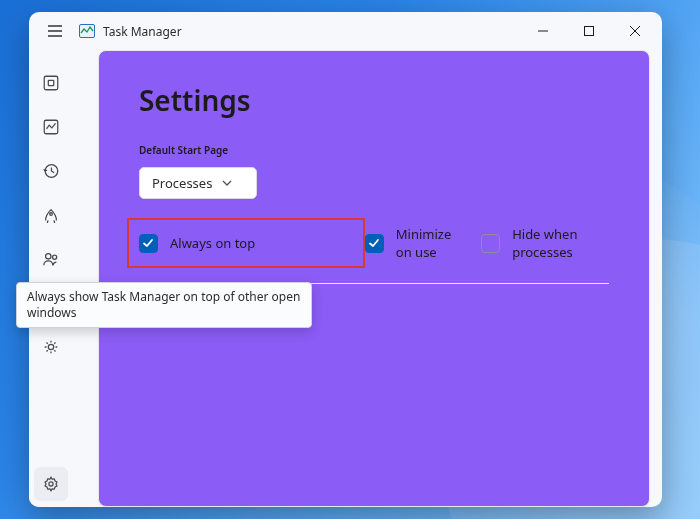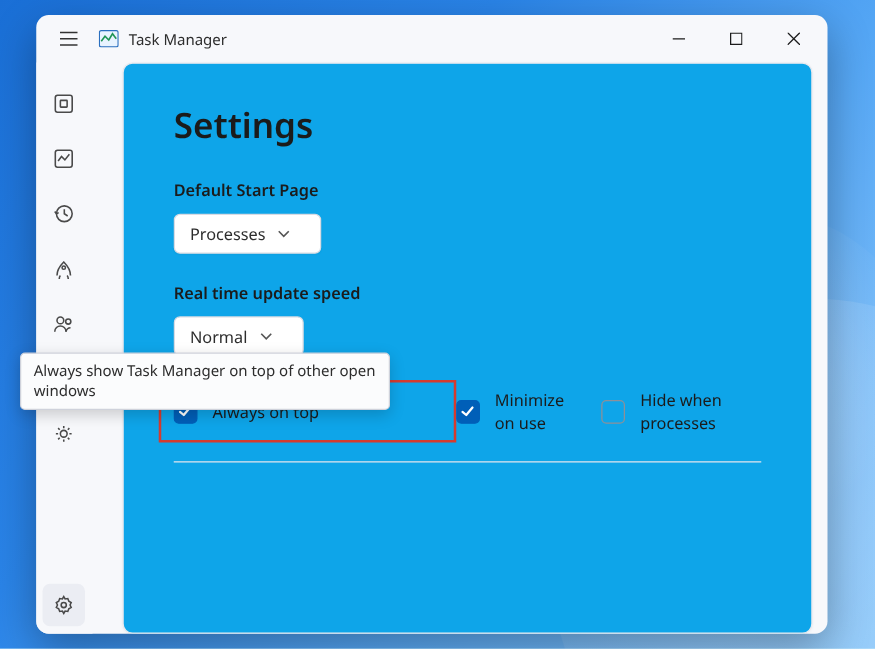--- a/index.html
+++ b/index.html
@@ -19,23 +19,23 @@
   .win-btn { width: 46px; height: 38px; display: flex; align-items: center; justify-content: center; cursor: pointer; }
   .win-btn svg { width: 10px; height: 10px; }
   .body { flex: 1; display: flex; min-height: 0; }
   .rail { width: 46px; background: #f7f8fb; display: flex; flex-direction: column; align-items: center; gap: 10px; padding-top: 16px; position: relative; }
   .rail .spacer { flex: 1; }
   .rail-item { width: 34px; height: 34px; border-radius: 6px; display: flex; align-items: center; justify-content: center; cursor: pointer; color: #4a4a4a; }
   .rail-item.selected { background: #ebedf3; }
   .rail-item svg { width: 18px; height: 18px; }
   .rail-item.settings { margin-bottom: 6px; }
   .content-wrap { flex: 1; padding: 0 12px 0 4px; }
-  .content { height: 100%; background: #0ea5e9; border: 1px solid #e7e9ef; border-radius: 8px; box-shadow: 0 1px 2px rgba(0,0,0,0.04); padding: 30px 40px 14px 40px; overflow: hidden; margin-left: 20px; }
+  .content { height: 100%; background: #8b5cf6; border: 1px solid #e7e9ef; border-radius: 8px; box-shadow: 0 1px 2px rgba(0,0,0,0.04); padding: 30px 40px 14px 40px; overflow: hidden; margin-left: 20px; }
   h1 { font-size: 28px; font-weight: 600; margin-bottom: 24px; }
-  .section-title { font-size: 13px; font-weight: 600; color: #1b1b1b; margin-bottom: 10px; }
+  .section-title { font-size: 10px; font-weight: 600; color: #1b1b1b; margin-bottom: 10px; }
   .section { margin-bottom: 22px; }
   .dropdown { display: inline-flex; align-items: center; height: 32px; padding: 0 24px 0 12px; background: #fff; border: 1px solid #d8dbe3; border-radius: 5px; cursor: pointer; font-size: 13px; color: #2d2d2d; box-shadow: 0 1px 1px rgba(0,0,0,0.03); }
   .dropdown .chev { margin-left: 10px; }
   .checklist { display: flex; flex-direction: row; gap: 12px; }
   .checklist.opts { gap: 11px; }
   .check-row { display: flex; align-items: center; gap: 12px; font-size: 13px; }
   .check-row.highlighted { border: 2px solid #d53b2f; padding: 5px 10px; margin: -7px -12px; width: 268px; box-sizing: content-box; }
   .cb { width: 19px; height: 19px; border-radius: 4px; border: 1px solid #8e9098; display: flex; align-items: center; justify-content: center; flex-shrink: 0; }
   .cb.checked { background: #005fb8; border-color: #005fb8; }
   .cb.checked svg { width: 12px; height: 12px; color: #fff; }
@@ -153,29 +153,20 @@
           <div class="section">
             <div class="section-title">Default Start Page</div>
             <div class="dropdown">
               <span>Processes</span>
               <svg class="chev" width="10" height="10" viewBox="0 0 10 10">
                   <polyline points="1,3 5,7 9,3" fill="none" stroke="#555" stroke-width="1.3"></polyline>
                 </svg>
             </div>
           </div>
 
-          <div class="section">
-            <div class="section-title">Real time update speed</div>
-            <div class="dropdown">
-              <span>Normal</span>
-              <svg class="chev" width="10" height="10" viewBox="0 0 10 10">
-                  <polyline points="1,3 5,7 9,3" fill="none" stroke="#555" stroke-width="1.3"></polyline>
-                </svg>
-            </div>
-          </div>
 
           <div class="section" style="margin-top:26px;">
             <div class="checklist">
               <div class="check-row highlighted">
                 <span class="cb checked">
                     <svg viewBox="0 0 12 12">
                       <polyline points="2,6.5 5,9 10,3" fill="none" stroke="currentColor" stroke-width="1.8" stroke-linecap="round" stroke-linejoin="round"></polyline>
                     </svg>
                   </span>
                 <span>Always on top</span>

